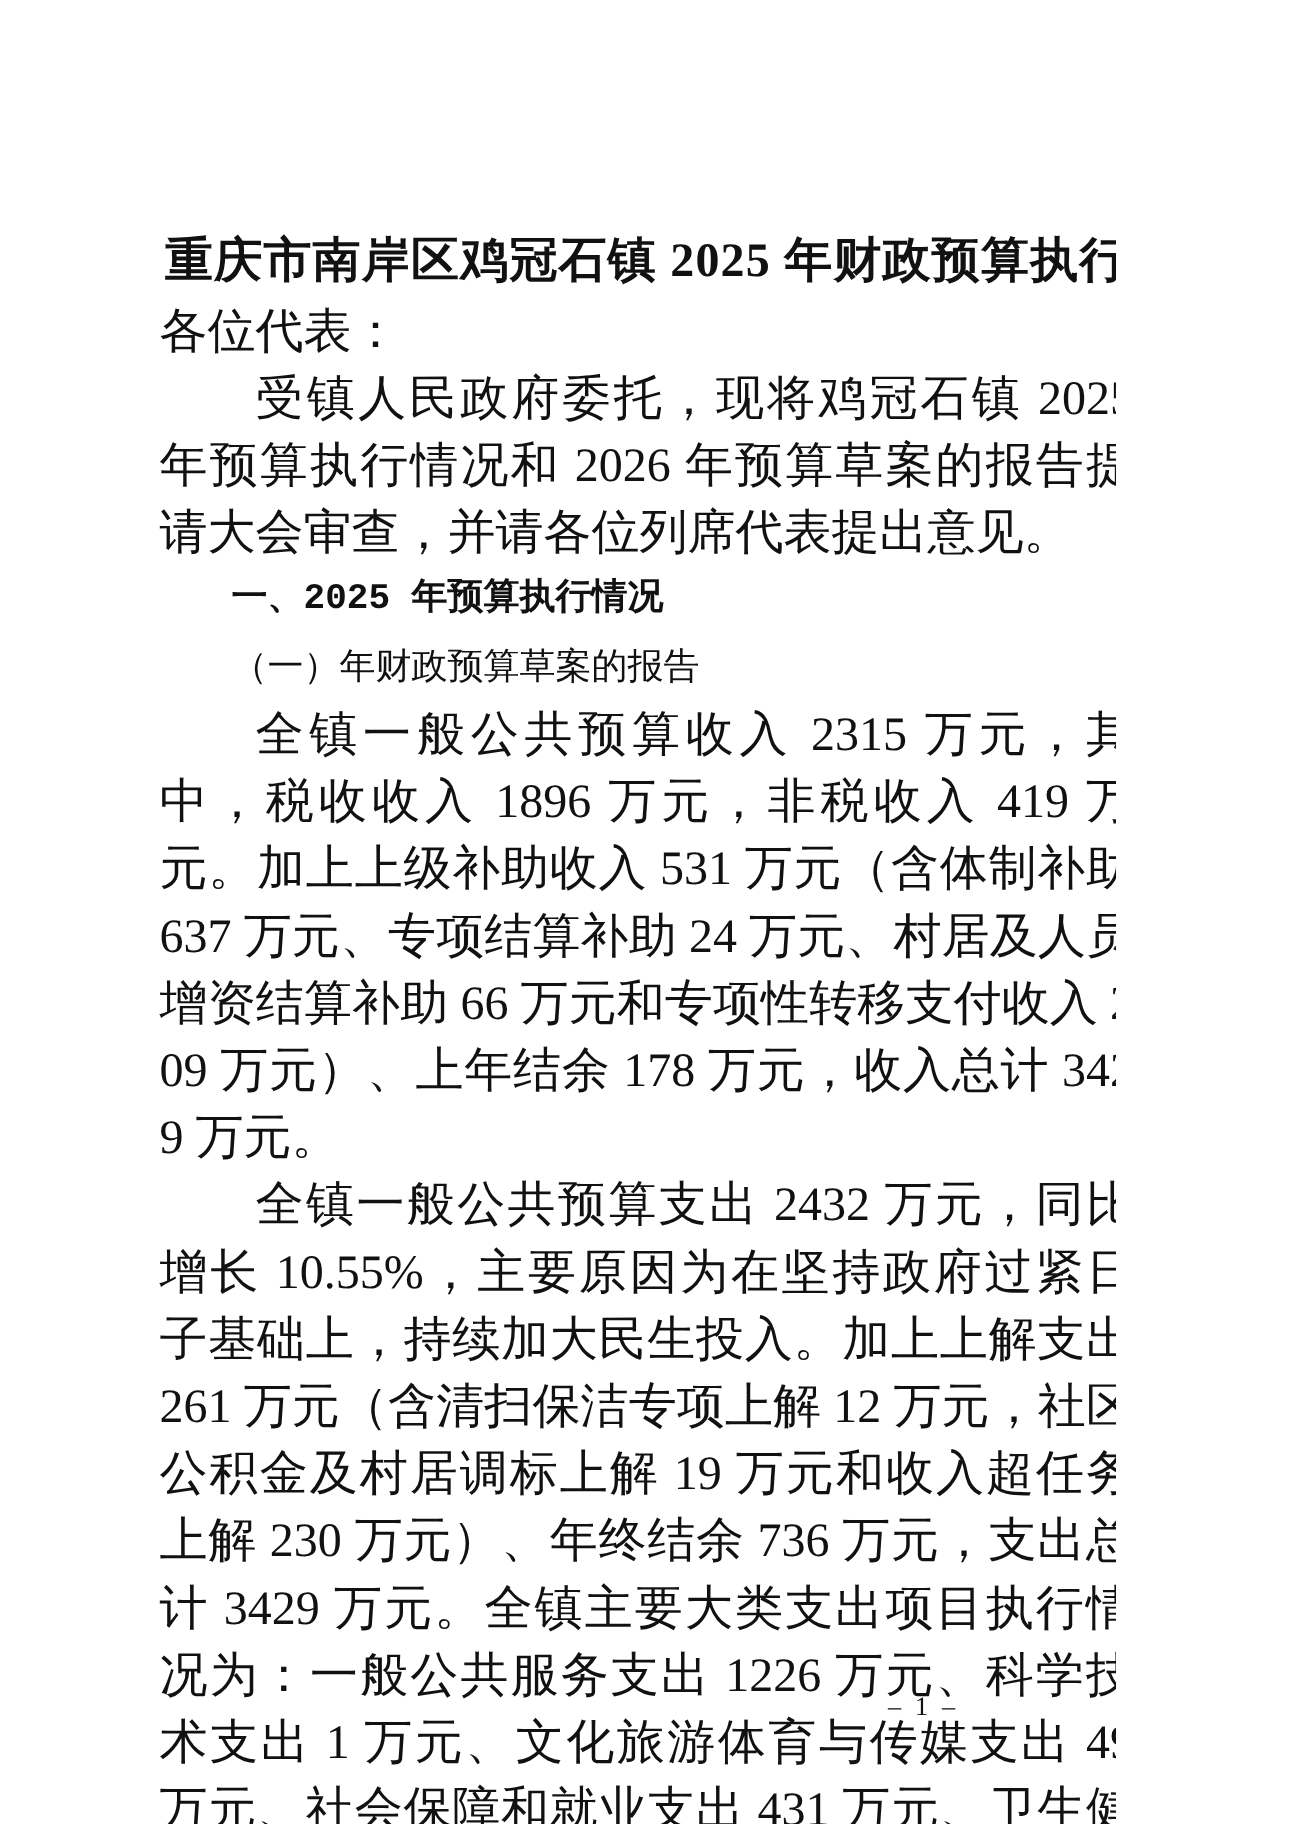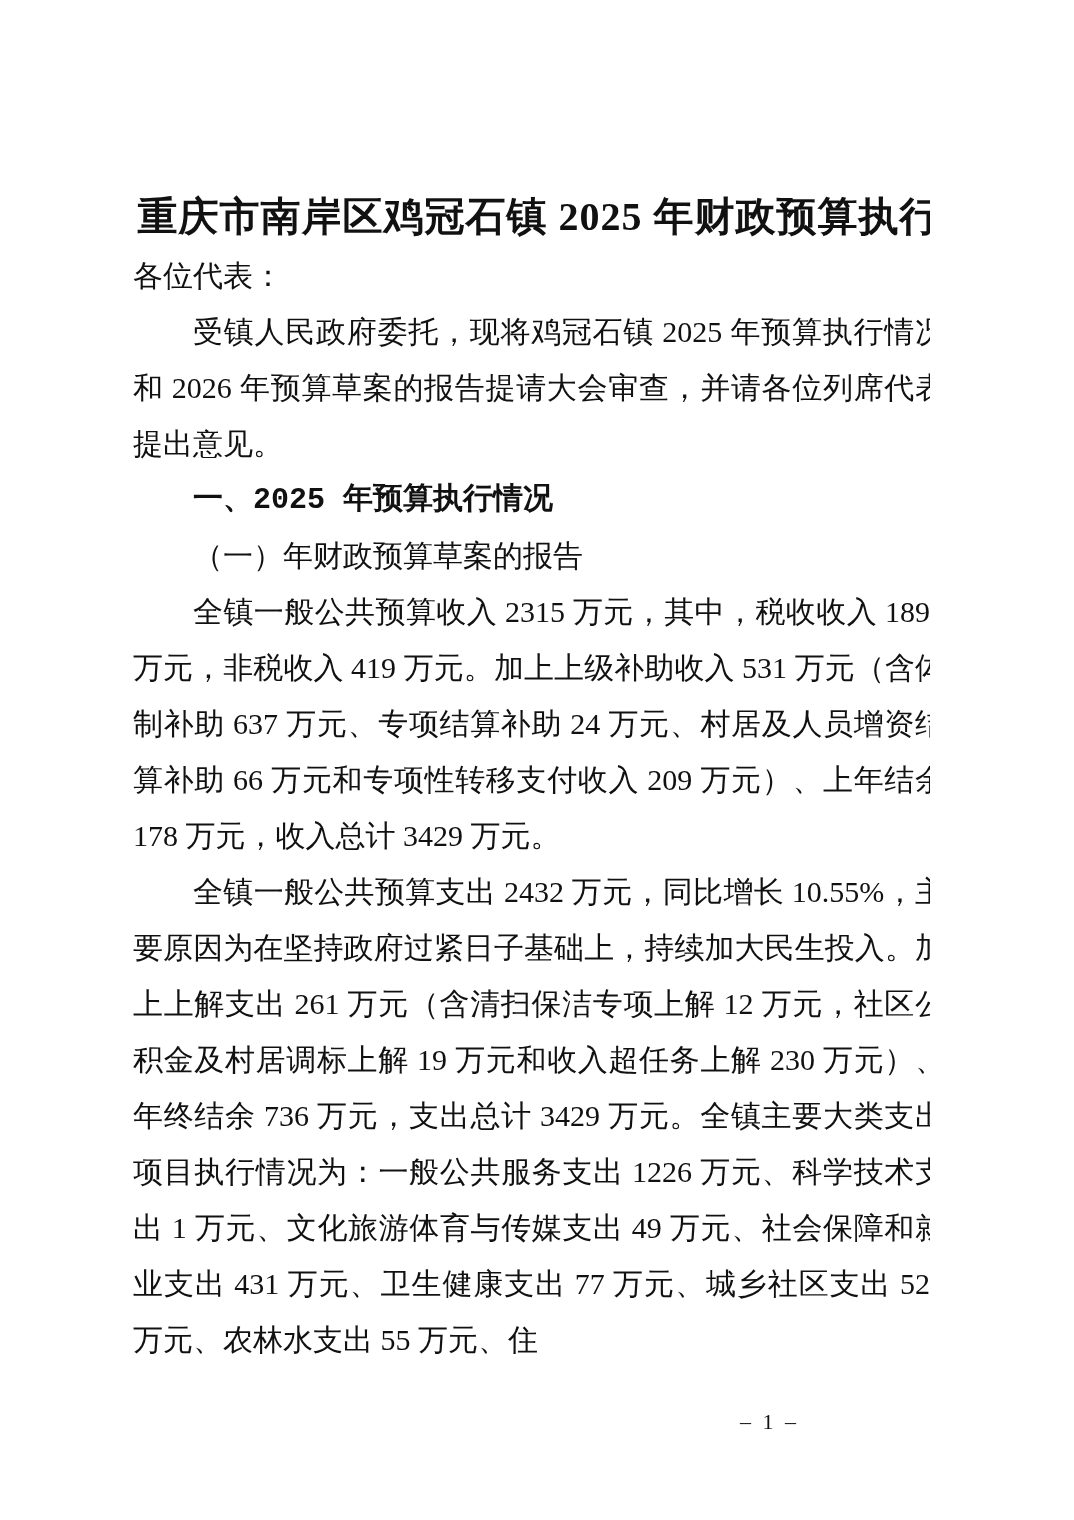--- a/index.html
+++ b/index.html
@@ -29,21 +29,21 @@
   .doc-title {
     font-family: "Liberation Serif", "DejaVu Serif", serif;
     font-weight: 700;
     font-size: 40px;
     line-height: 62px;
     text-align: center;
     letter-spacing: 1px;
     margin: 0;
   }
   .body-text {
-    font-size: 30px;
+    font-size: 40px;
     line-height: 56px;
     text-align: justify;
     margin: 0;
     word-break: break-all;
   }
   .indent2 {
     text-indent: 2em;
   }
   .h1 {
     font-family: Liberation Mono, monospace;

